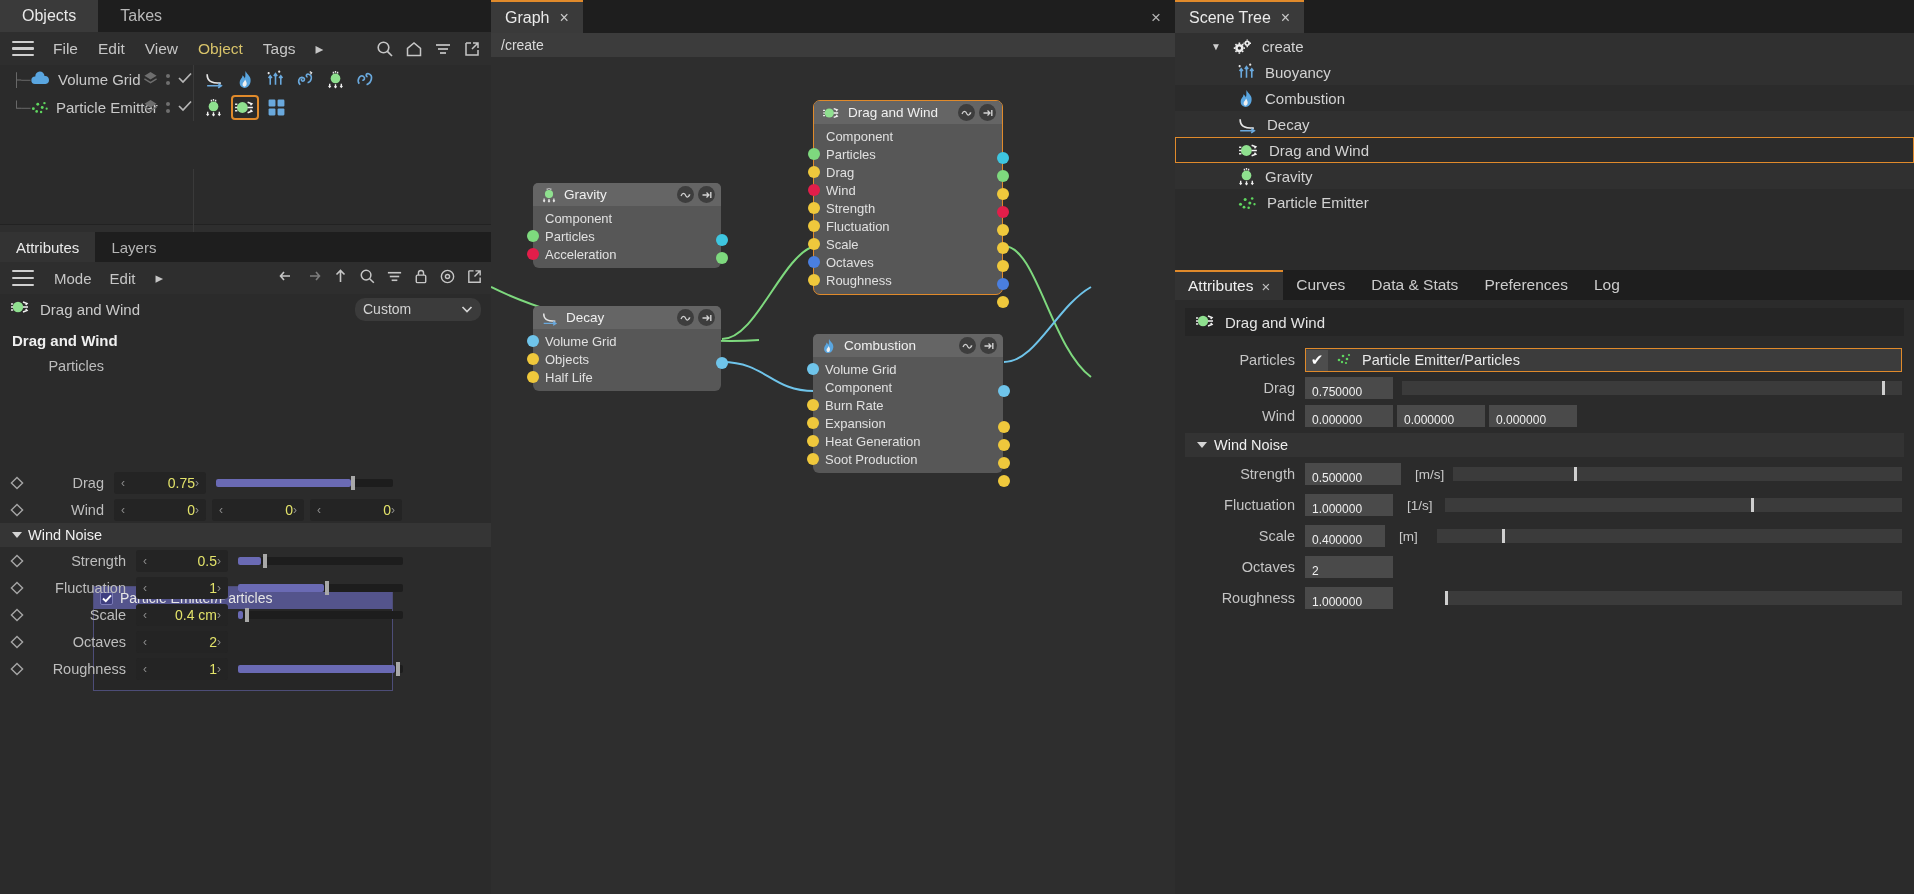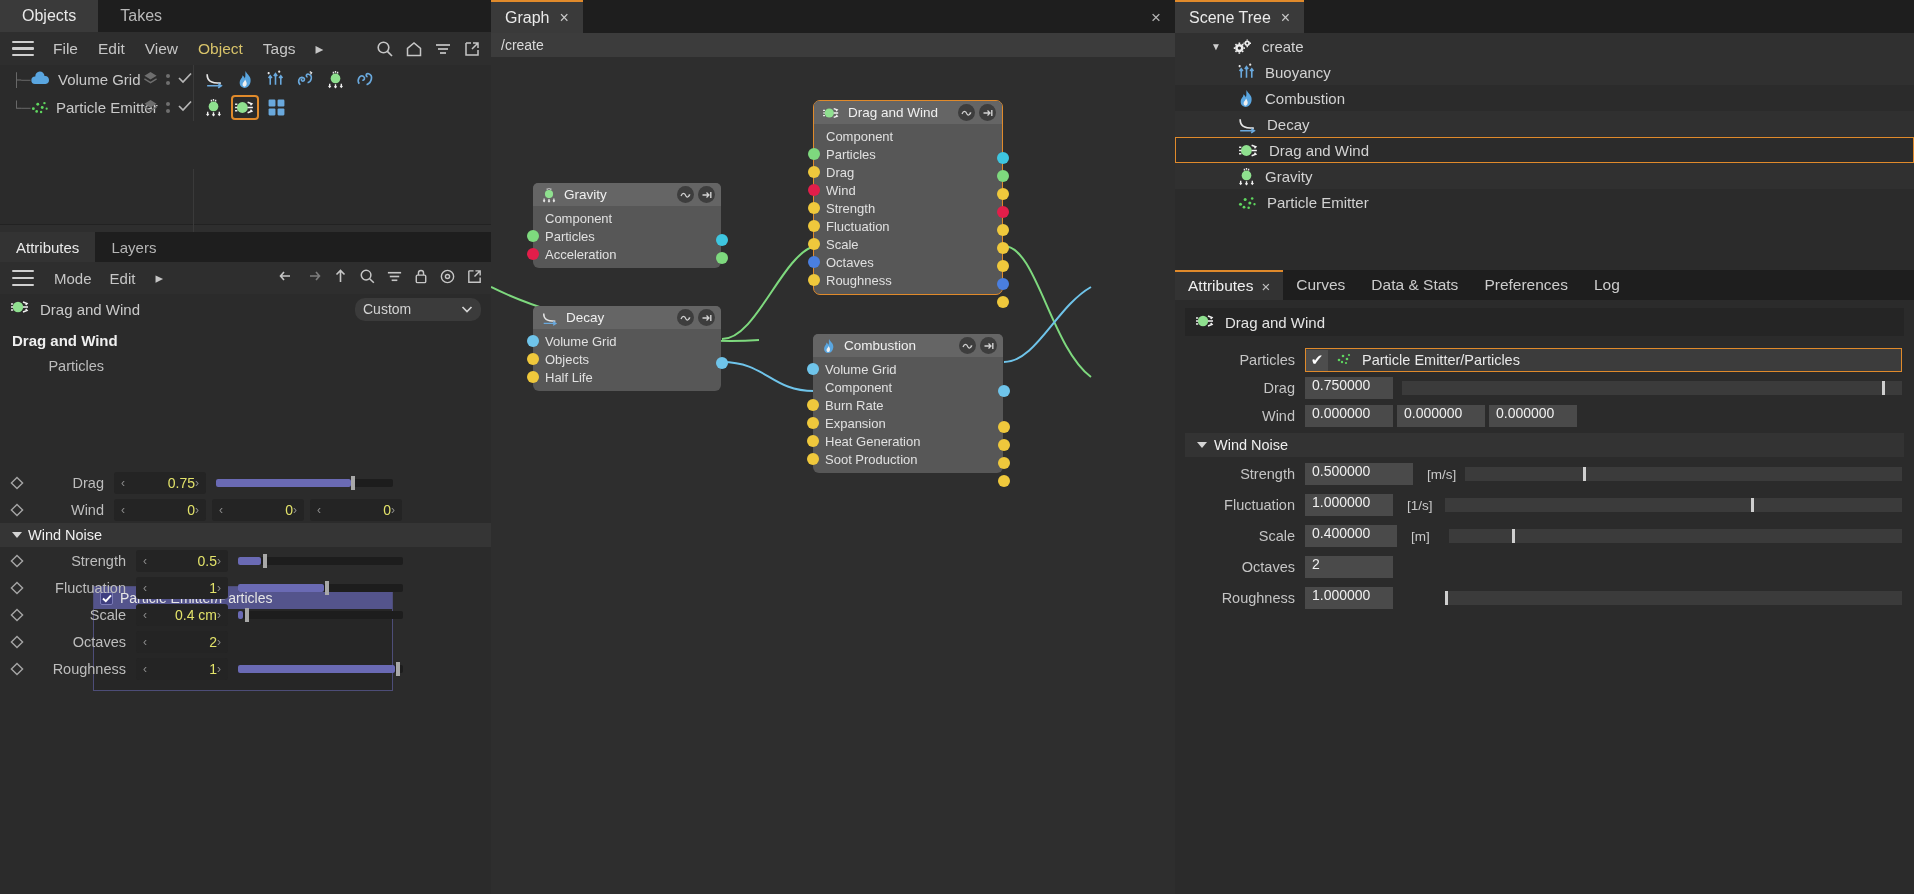--- a/index.html
+++ b/index.html
@@ -113,21 +113,21 @@
   .tree-row.sel{border:1.5px solid #e08a2b;}
 
   .ra-tabbar{height:30px;background:#1e1e1e;display:flex;align-items:stretch;}
   .ra-tabbar .tab{display:flex;align-items:center;gap:8px;padding:0 13px;font-size:15.5px;color:#cccccc;}
   .ra-tabbar .tab.active{background:#333;border-top:2px solid #e08a2b;color:#f0f0f0;}
 
   .ra-hdr{height:28px;margin:8px 10px 0 10px;background:#252525;display:flex;align-items:center;gap:9px;padding-left:10px;
           font-size:15px;color:#e4e4e4;}
   .rrow{display:flex;align-items:center;height:28px;padding-left:10px;}
   .rrow .rl{font-size:14.5px;color:#c4c4c4;width:110px;text-align:right;margin-right:10px;}
-  .rfield{height:22px;background:#4a4a4a;color:#f0f0f0;font-size:14px;display:flex;align-items:flex-start;padding-left:7px;}
+  .rfield{height:22px;background:#4a4a4a;color:#f0f0f0;font-size:12px;display:flex;align-items:flex-end;padding-left:7px;}
   .runit{font-size:13.5px;color:#c9c9c9;margin-left:10px;width:38px;}
   .rslider{height:14px;background:#3b3b3b;position:relative;}
   .rslider .rh{position:absolute;top:0;bottom:0;width:3px;background:#cfcfcf;}
   .rsect{height:24px;background:#333;display:flex;align-items:center;gap:7px;padding-left:12px;font-size:14.5px;color:#efefef;
          margin:3px 10px 0 10px;}
   .rpart{flex:1;margin-right:12px;height:24px;border:1.5px solid #e08a2b;background:#3c3c3c;display:flex;align-items:center;gap:8px;}
   .rpart .cb{width:22px;height:21px;background:#4d4d4d;display:flex;align-items:center;justify-content:center;color:#fff;font-size:15px;}
   .rpart .tx{font-size:14.5px;color:#e8e8e8;}
 </style>
 </head>
@@ -916,41 +916,41 @@
           <div class="rfield" style="width:88px;margin-right:4px;">
   <span>0.000000</span>
           </div>
         </div>
         <div class="rsect">
   <span class="tri down"></span>
   <span>Wind Noise</span>
         </div>
         <div class="rrow" style="margin-top:3px;">
     <span class="rl">Strength</span>
-    <div class="rfield" style="width:108px;margin-right:4px;">
+    <div class="rfield" style="width:96px;margin-right:4px;">
   <span>0.500000</span>
           </div>
           <span class="runit">[m/s]</span>
           <div class="rslider" style="flex:1;margin-right:12px;">
       <div class="rh" style="left:27%"></div>
           </div>
         </div>
         <div class="rrow" style="margin-top:3px;">
     <span class="rl">Fluctuation</span>
     <div class="rfield" style="width:88px;margin-right:4px;">
   <span>1.000000</span>
           </div>
           <span class="runit">[1/s]</span>
           <div class="rslider" style="flex:1;margin-right:12px;">
       <div class="rh" style="left:67%"></div>
           </div>
         </div>
         <div class="rrow" style="margin-top:3px;">
     <span class="rl">Scale</span>
-    <div class="rfield" style="width:92px;margin-right:4px;">
+    <div class="rfield" style="width:80px;margin-right:4px;">
   <span>0.400000</span>
           </div>
           <span class="runit">[m]</span>
           <div class="rslider" style="flex:1;margin-right:12px;">
       <div class="rh" style="left:14%"></div>
           </div>
         </div>
         <div class="rrow" style="margin-top:3px;">
     <span class="rl">Octaves</span>
     <div class="rfield" style="width:88px;margin-right:4px;">

